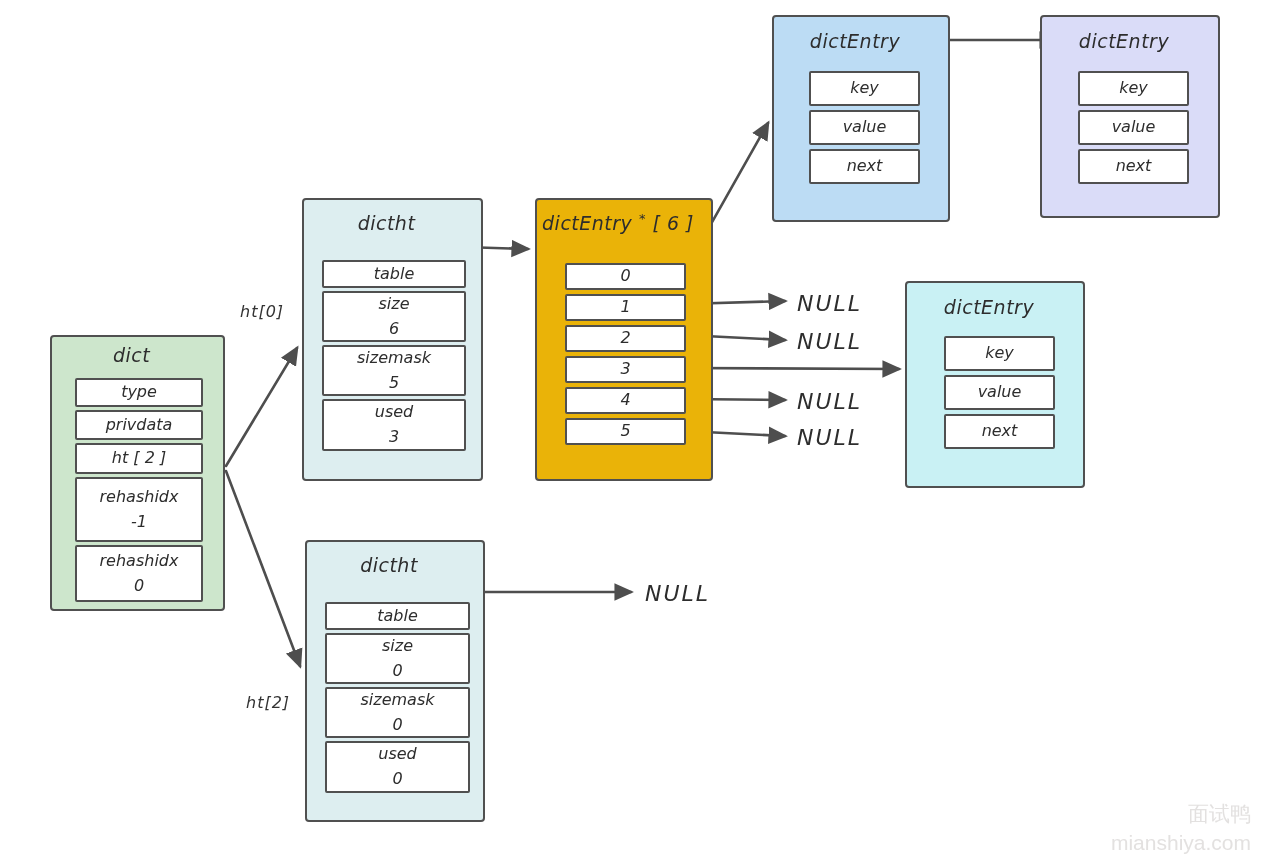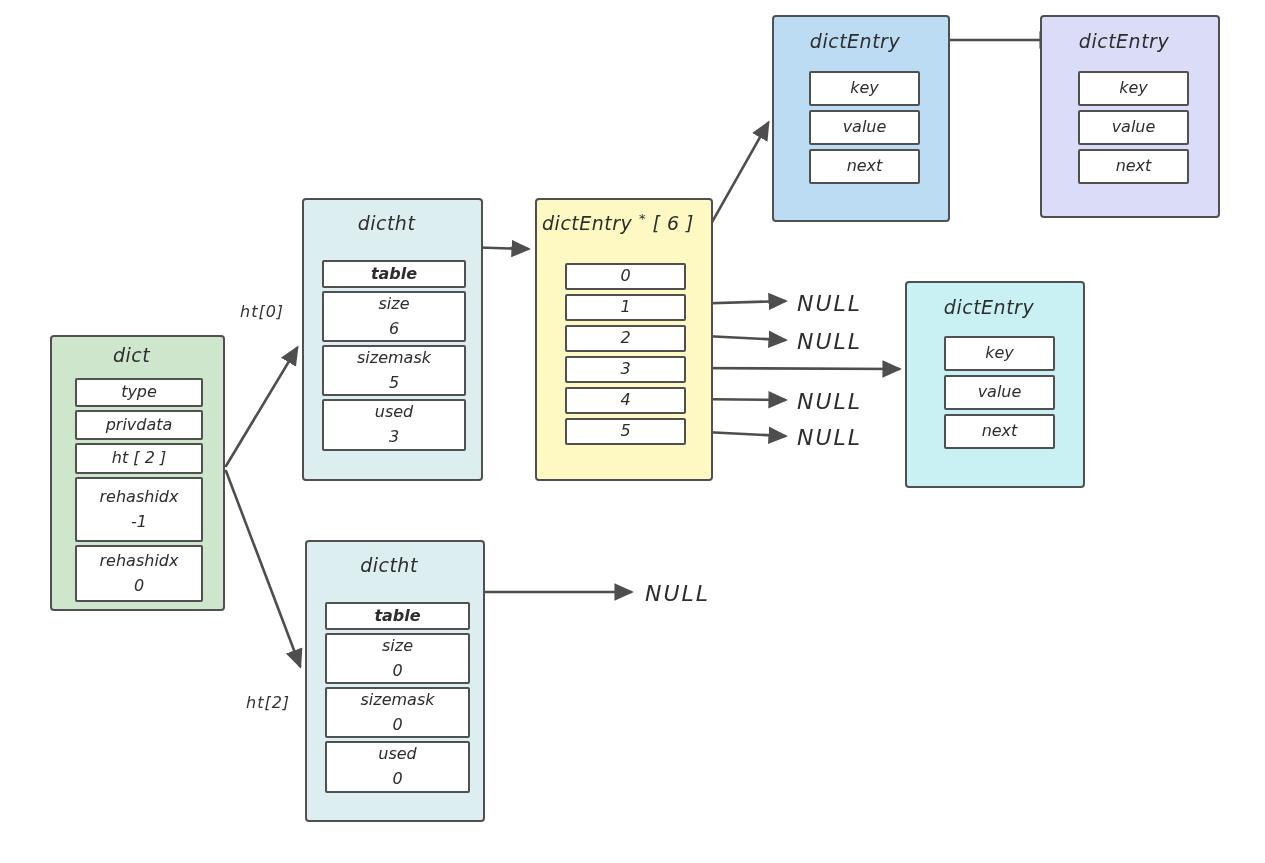--- a/index.html
+++ b/index.html
@@ -28,40 +28,40 @@
     position: absolute; display: flex; flex-direction: column; gap: 3px;
   }
   .cell {
     background: #ffffff;
     border: 2px solid #505050;
     border-radius: 2px;
     display: flex; flex-direction: column; justify-content: center; align-items: center;
     font-style: italic; font-size: 16px; color: #2d2d2d;
     line-height: 1.55; text-align: center;
   }
-  .cell .bold { font-weight: bold; }
+  .cell .bold { font-weight: normal; }
   .float-label {
     position: absolute; font-style: italic; font-size: 16px; color: #333333;
     letter-spacing: 1px; white-space: nowrap; margin-top: 15px;
   }
   .null-label {
     position: absolute; font-style: italic; font-size: 22px; color: #2d2d2d;
     letter-spacing: 2px; white-space: nowrap;
   }
   .watermark {
     position: absolute; right: 14px; bottom: 6px; text-align: right;
     color: #e3e1e0; font-size: 21px; line-height: 1.35;
     text-shadow: 1px 1px 0 #ffffff;
     font-family: "Liberation Sans", sans-serif;
   }
 
   
   .bg-dict   { background: #cde6cc; }
   .bg-dictht { background: #ddeef0; }
-  .bg-bucket { background: #fef9c3; }
+  .bg-bucket { background: #eab308; }
   .bg-entry-a{ background: #bcdcf4; }
   .bg-entry-b{ background: #dadcf8; }
   .bg-entry-c{ background: #c9f1f4; }
 </style>
 </head>
 <body>
 
 <div id="canvas">
 
   <svg id="arrows" width="1265" height="863" viewBox="0 0 1265 863">
@@ -225,14 +225,18 @@
       </div>
     </div>
   </div>
 
   <div class="null-label" style="left:797px; top:291px;">NULL</div>
   <div class="null-label" style="left:797px; top:329px;">NULL</div>
   <div class="null-label" style="left:797px; top:389px;">NULL</div>
   <div class="null-label" style="left:797px; top:425px;">NULL</div>
   <div class="null-label" style="left:645px; top:581px;">NULL</div>
 
+  <div class="watermark">
+    <div>面试鸭</div>
+    <div>mianshiya.com</div>
+  </div>
 
 </div>
 
 </body></html>

